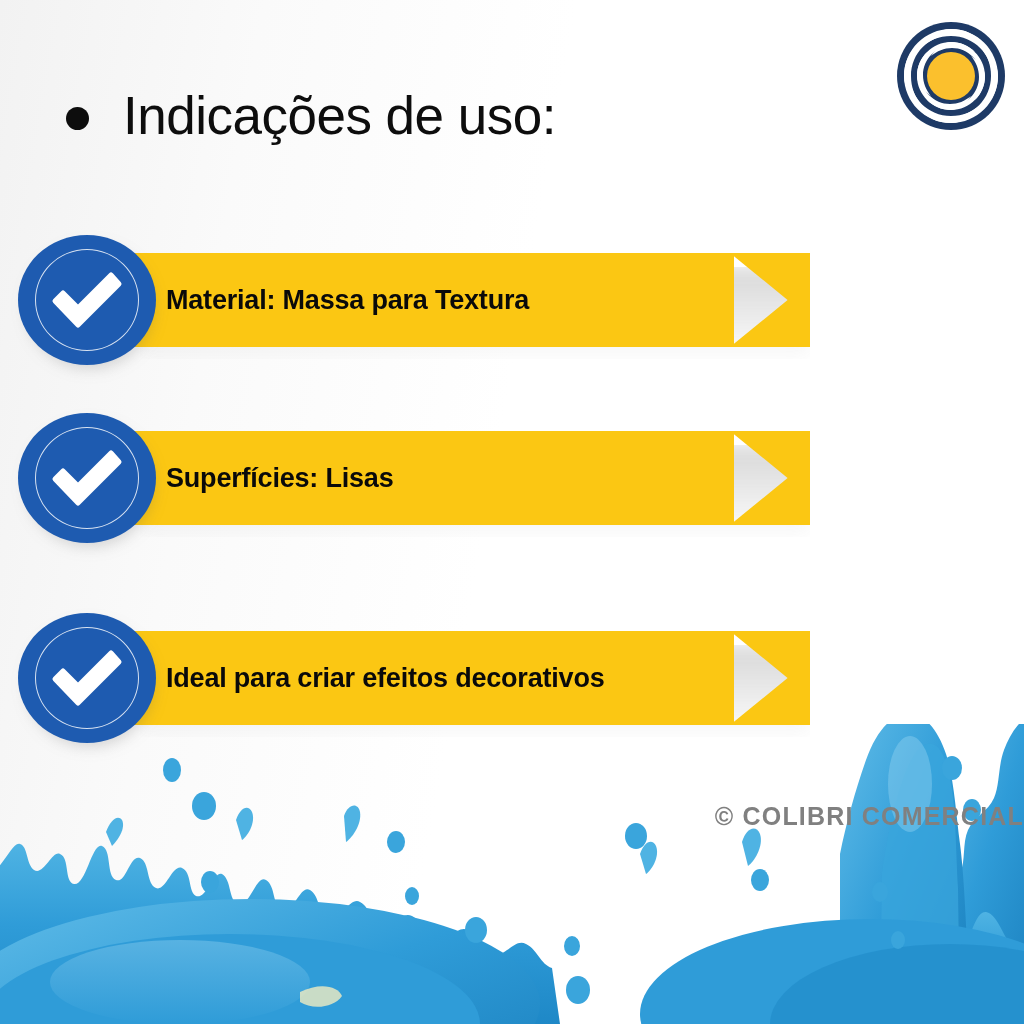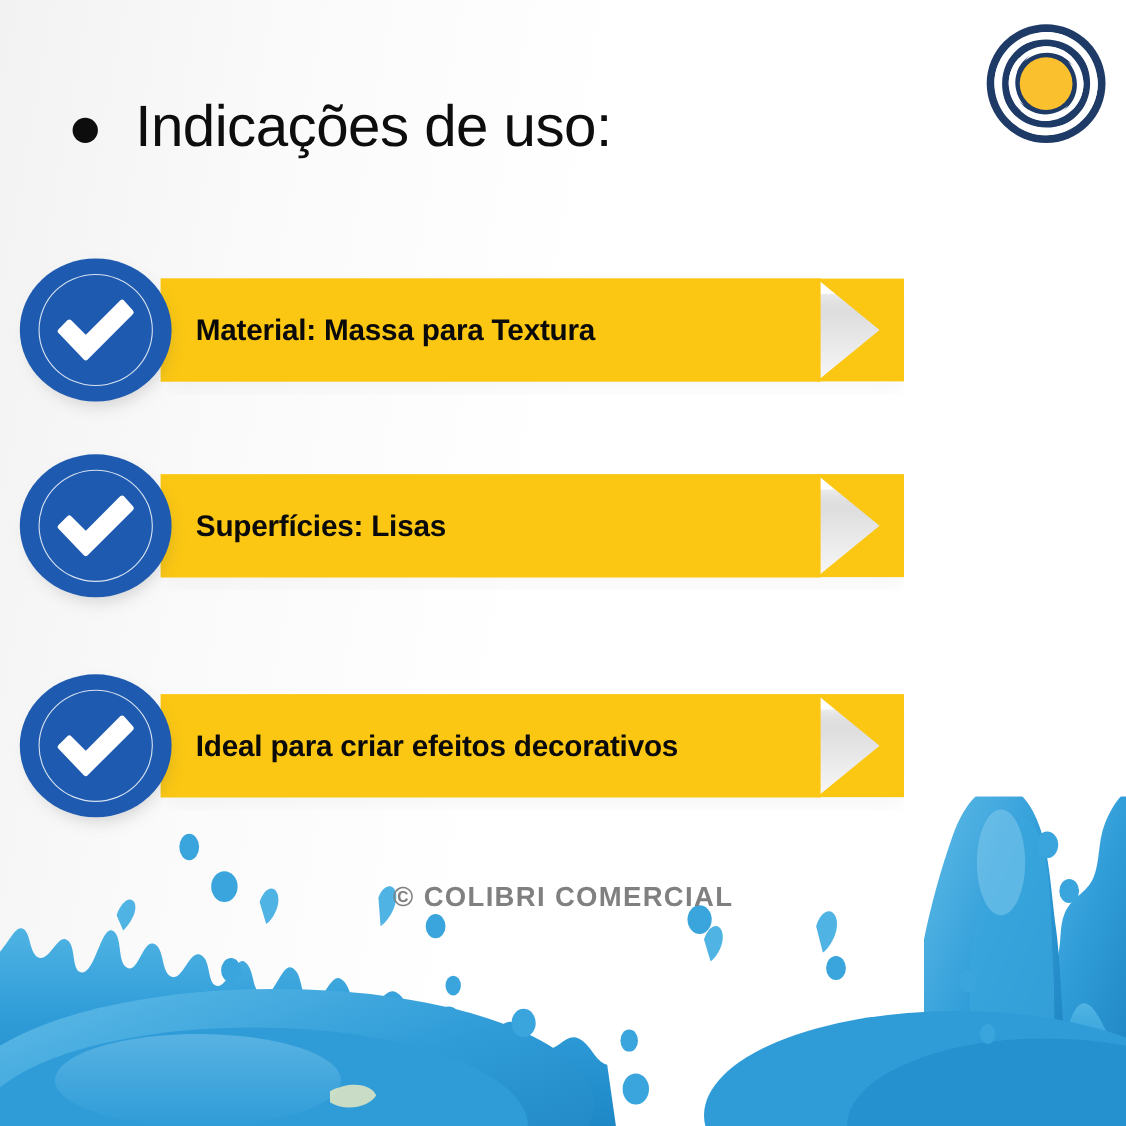--- a/index.html
+++ b/index.html
@@ -42,21 +42,21 @@
   }
 
   
   .row { position:absolute; left:0; width:900px; height:130px; }
   #row-0 { top:235px; }
   #row-1 { top:413px; }
   #row-2 { top:613px; }
 
   
   .ribbon-wrap {
-    position:absolute; left:146px; top:18px;
+    position:absolute; left:134px; top:18px;
     width:676px; height:94px;
   }
   .ribbon-shadow {
     position:absolute; left:6px; top:14px;
     width:670px; height:92px;
     background:linear-gradient(180deg, rgba(120,120,120,0.30), rgba(150,150,150,0.02));
     filter:blur(9px);
     clip-path:polygon(0% 0%, 100% 0%, 100% 100%, 0% 100%);
     z-index:0;
   }
@@ -103,21 +103,21 @@
     border:1.6px solid rgba(255,255,255,0.82);
   }
   .badge-check {
     position:absolute; left:29px; top:30px;
     width:80px; height:70px;
   }
 
   
   #watermark {
     position:absolute; left:0; top:802px; width:1024px;
-    text-align:center;
+    text-align:right;
     font-size:25px; font-weight:bold; color:#808080;
     letter-spacing:1.2px;
     z-index:8;
   }
 
   
   #splash {
     position:absolute; left:0; bottom:0;
     width:1024px; height:300px;
     z-index:6; pointer-events:none;

